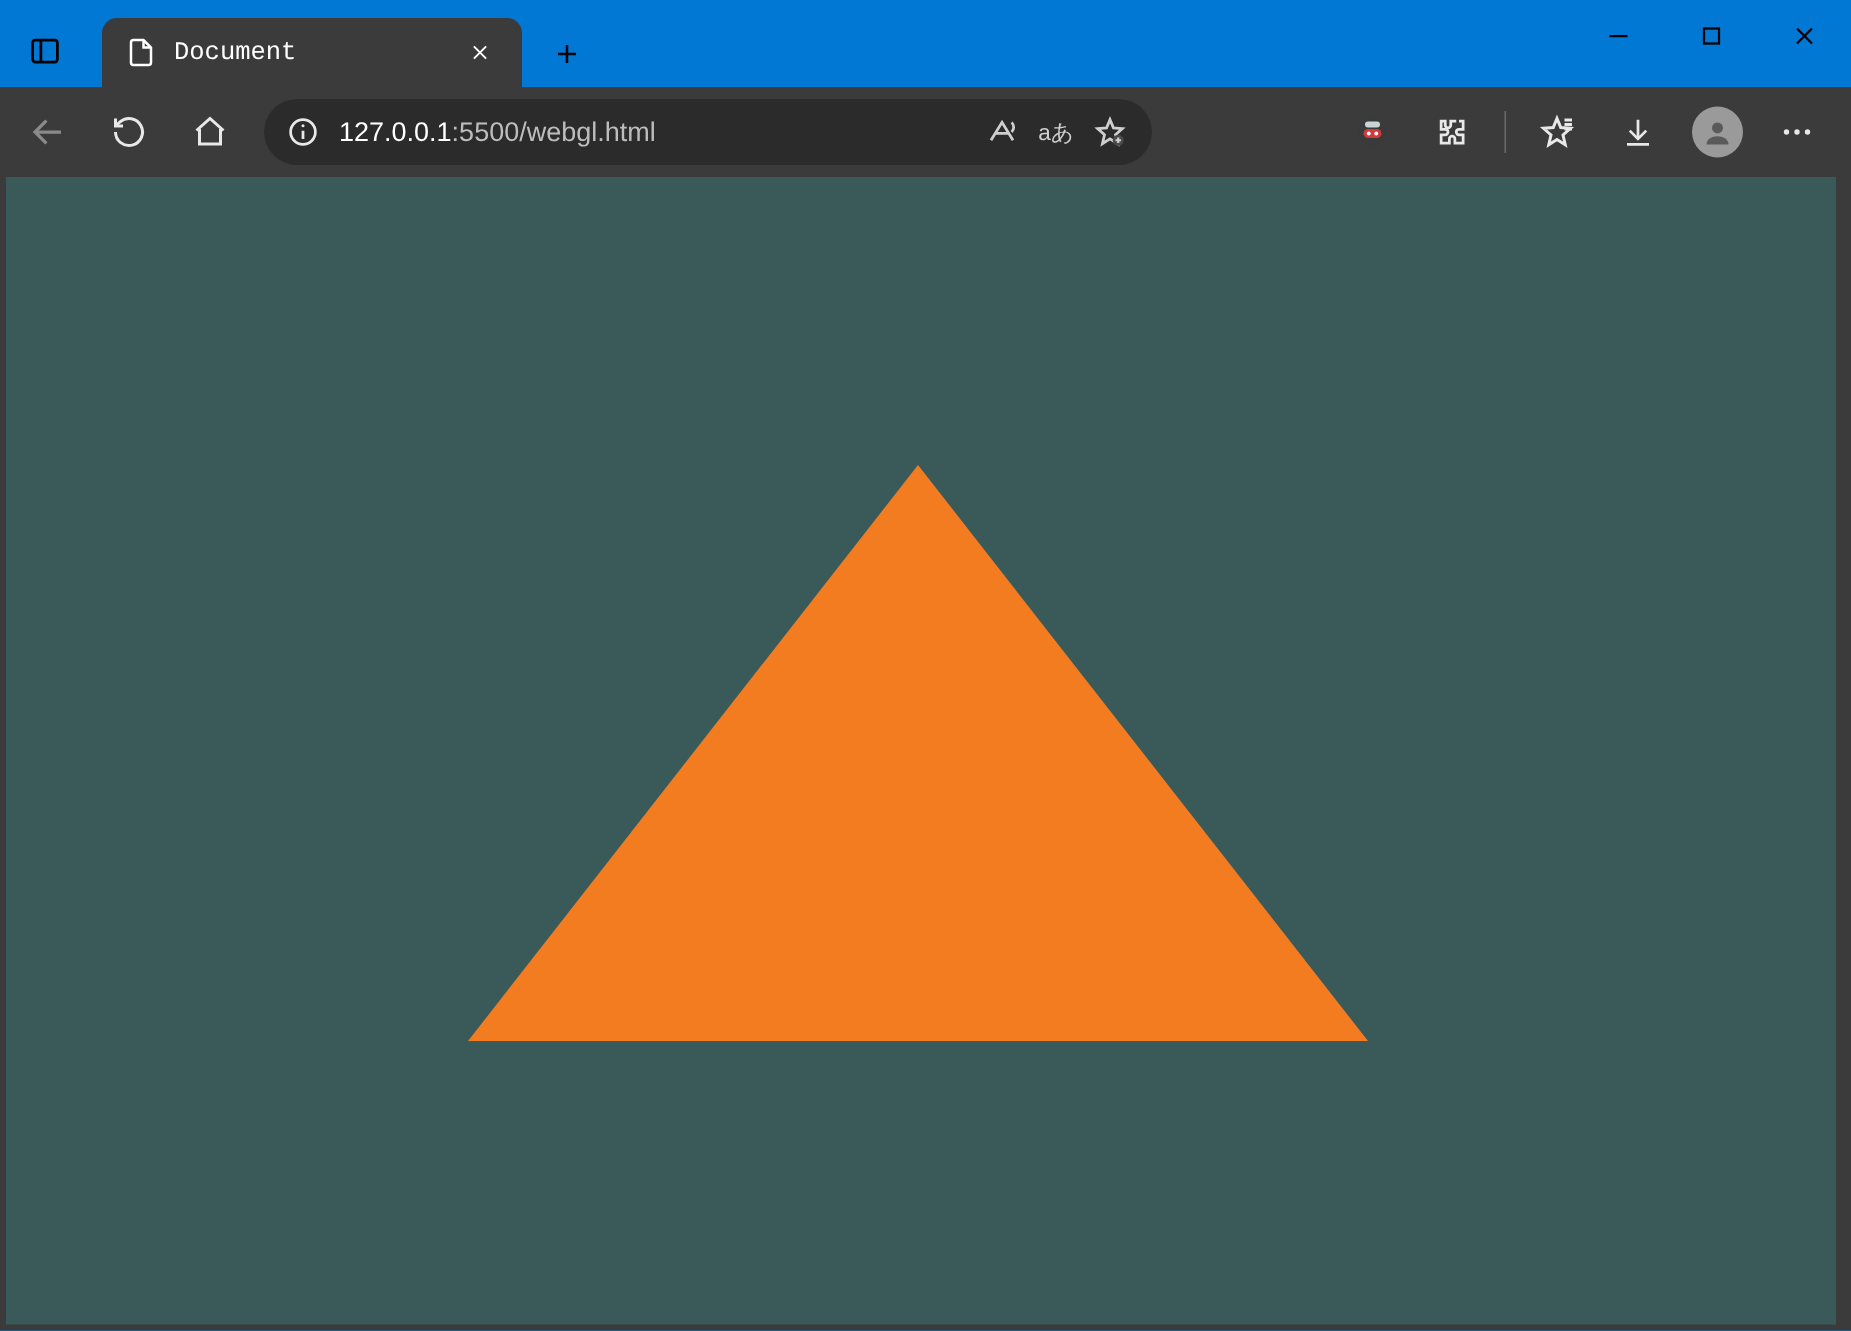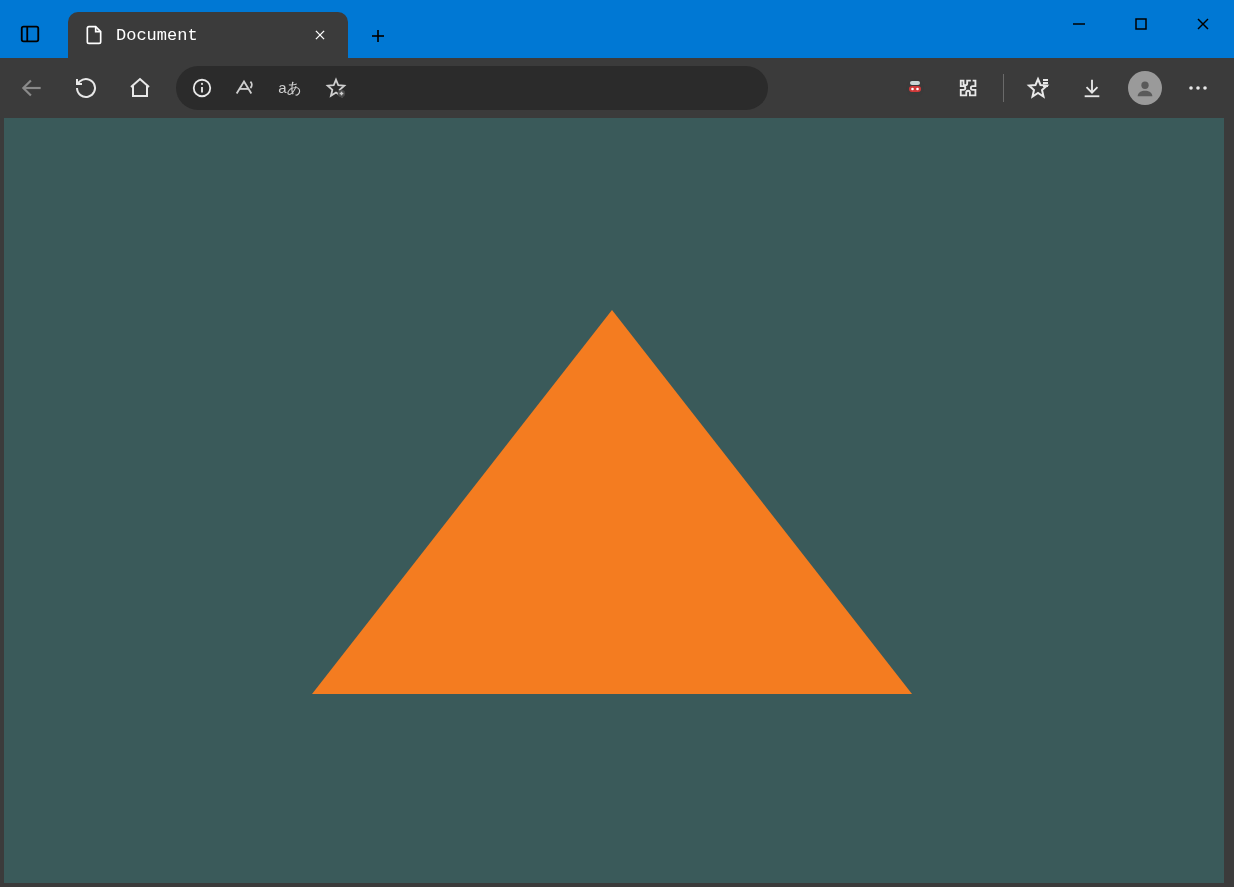--- a/index.html
+++ b/index.html
@@ -108,21 +108,21 @@
       color: #e8e8e8;
     }
     .addr .url {
       flex: 1;
       color: #bdbdbd;
       font-size: 18px;
       white-space: nowrap; overflow: hidden;
     }
     .addr .url .host { color: #ffffff; }
     .addr .right-icons {
-      display: flex; gap: 10px; align-items: center;
+      display: flex; align-items: center;
     }
     .addr .right-icons .ibtn {
       width: 36px; height: 36px;
       display:flex;align-items:center;justify-content:center;
       color: #cfcfcf;
       border-radius: 6px;
     }
     .tool-right {
       display: flex; align-items: center; gap: 2px;
       margin-left: auto;
@@ -240,20 +240,23 @@
       </svg>
   </div>
 
   <div class="addr">
     <div class="info-icon">
       <svg width="22" height="22" viewBox="0 0 24 24" fill="none" stroke="currentColor" stroke-width="2">
           <circle cx="12" cy="12" r="9"></circle>
           <line x1="12" y1="11" x2="12" y2="17"></line>
           <circle cx="12" cy="7.5" r="1.1" fill="currentColor" stroke="none"></circle>
         </svg>
+    </div>
+    <div class="url">
+      <span class="host">127.0.0.1</span><span>:5500/webgl.html</span>
     </div>
     <div class="right-icons">
       <div class="ibtn">
         <svg width="22" height="22" viewBox="0 0 24 24" fill="none" stroke="currentColor" stroke-width="2">
             <path d="M4 18l8-13 8 13"></path>
             <line x1="7" y1="13" x2="17" y2="13"></line>
             <path d="M19 5c2 2 2 5 0 7"></path>
           </svg>
       </div>
       <div class="ibtn" style="font-size:15px;color:#cfcfcf;">

